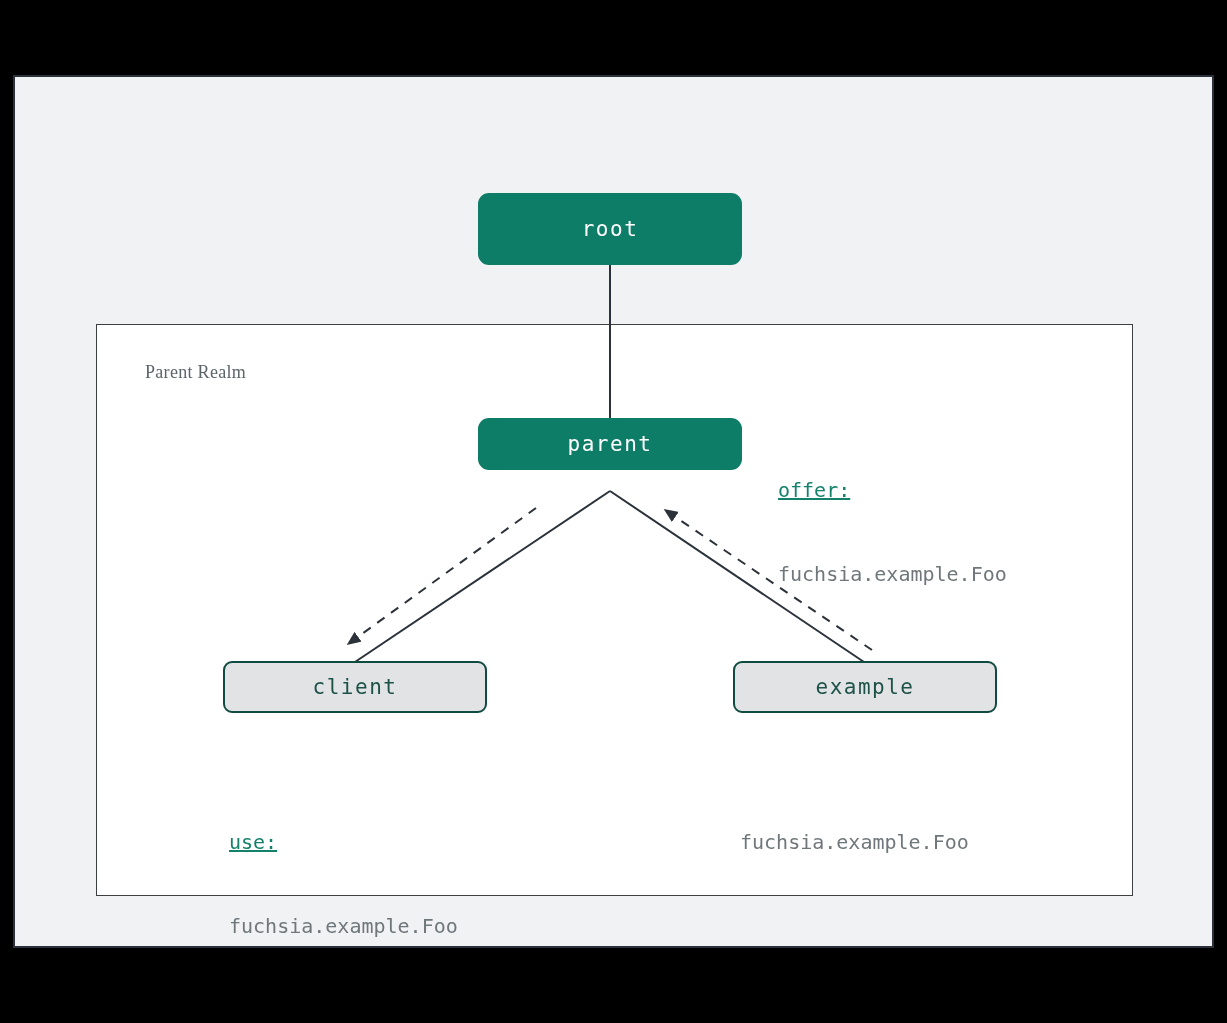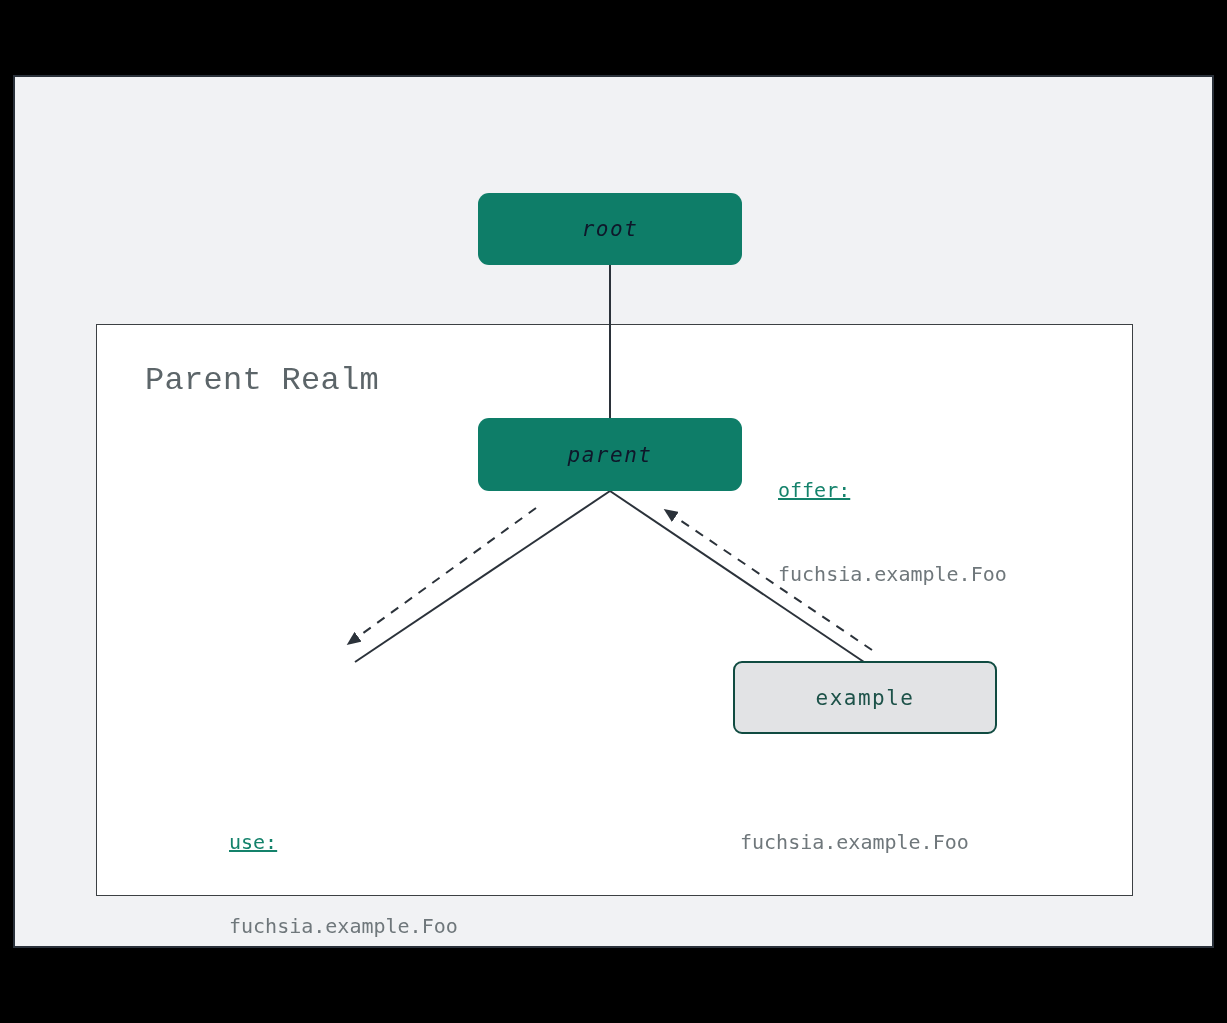--- a/index.html
+++ b/index.html
@@ -35,53 +35,52 @@
     height: 572px;
     background: #ffffff;
     border: 1px solid var(--realm-border, #3c4043);
     box-sizing: border-box;
     z-index: 1;
   }
   .realm-title {
     position: absolute;
     left: 145px;
     top: 362px;
-    font-family: Liberation Mono, monospace;
-    font-size: 32px;
+    font-family: Liberation Serif, serif;
+    font-size: 18px;
     font-weight: 400;
     color: var(--realm-label-color, #5c6569);
     z-index: 3;
     letter-spacing: 0.3px;
   }
   svg.edges {
     position: absolute;
     left: 0;
     top: 0;
     width: 1227px;
     height: 1023px;
     z-index: 2;
     pointer-events: none;
   }
   .node {
     position: absolute;
     width: 264px;
-    height: 73px;
+    height: 52px;
     border-radius: 11px;
     display: flex;
     align-items: center;
     justify-content: center;
     font-size: 21px;
     letter-spacing: 1.5px;
     box-sizing: border-box;
     z-index: 3;
   }
   .node.green {
     background: var(--node-green, #0e7d68);
-    color: #0f172a;
-    font-style: italic;
+    color: #ffffff;
   }
   .node.gray {
     background: var(--node-gray, #e2e3e5);
     border: 2px solid var(--node-dark-teal, #104b41);
     color: var(--node-teal-text, #1d5249);
     border-radius: 9px;
   }
   #node-root    { left: 478px; top: 193px; height: 72px; }
   #node-parent  { left: 478px; top: 418px; }
   #node-client  { left: 223px; top: 661px; }
@@ -124,20 +123,23 @@
   </svg>
 
   <div class="node green" id="node-root">
     <span>root</span>
   </div>
 
   <div class="node green" id="node-parent">
     <span>parent</span>
   </div>
 
+  <div class="node gray" id="node-client">
+    <span>client</span>
+  </div>
 
   <div class="node gray" id="node-provider">
     <span>example</span>
   </div>
 
   <div class="annotation" id="annotation-offer">
     <span class="keyword">offer:</span>
     <span class="value">fuchsia.example.Foo</span>
   </div>
 

